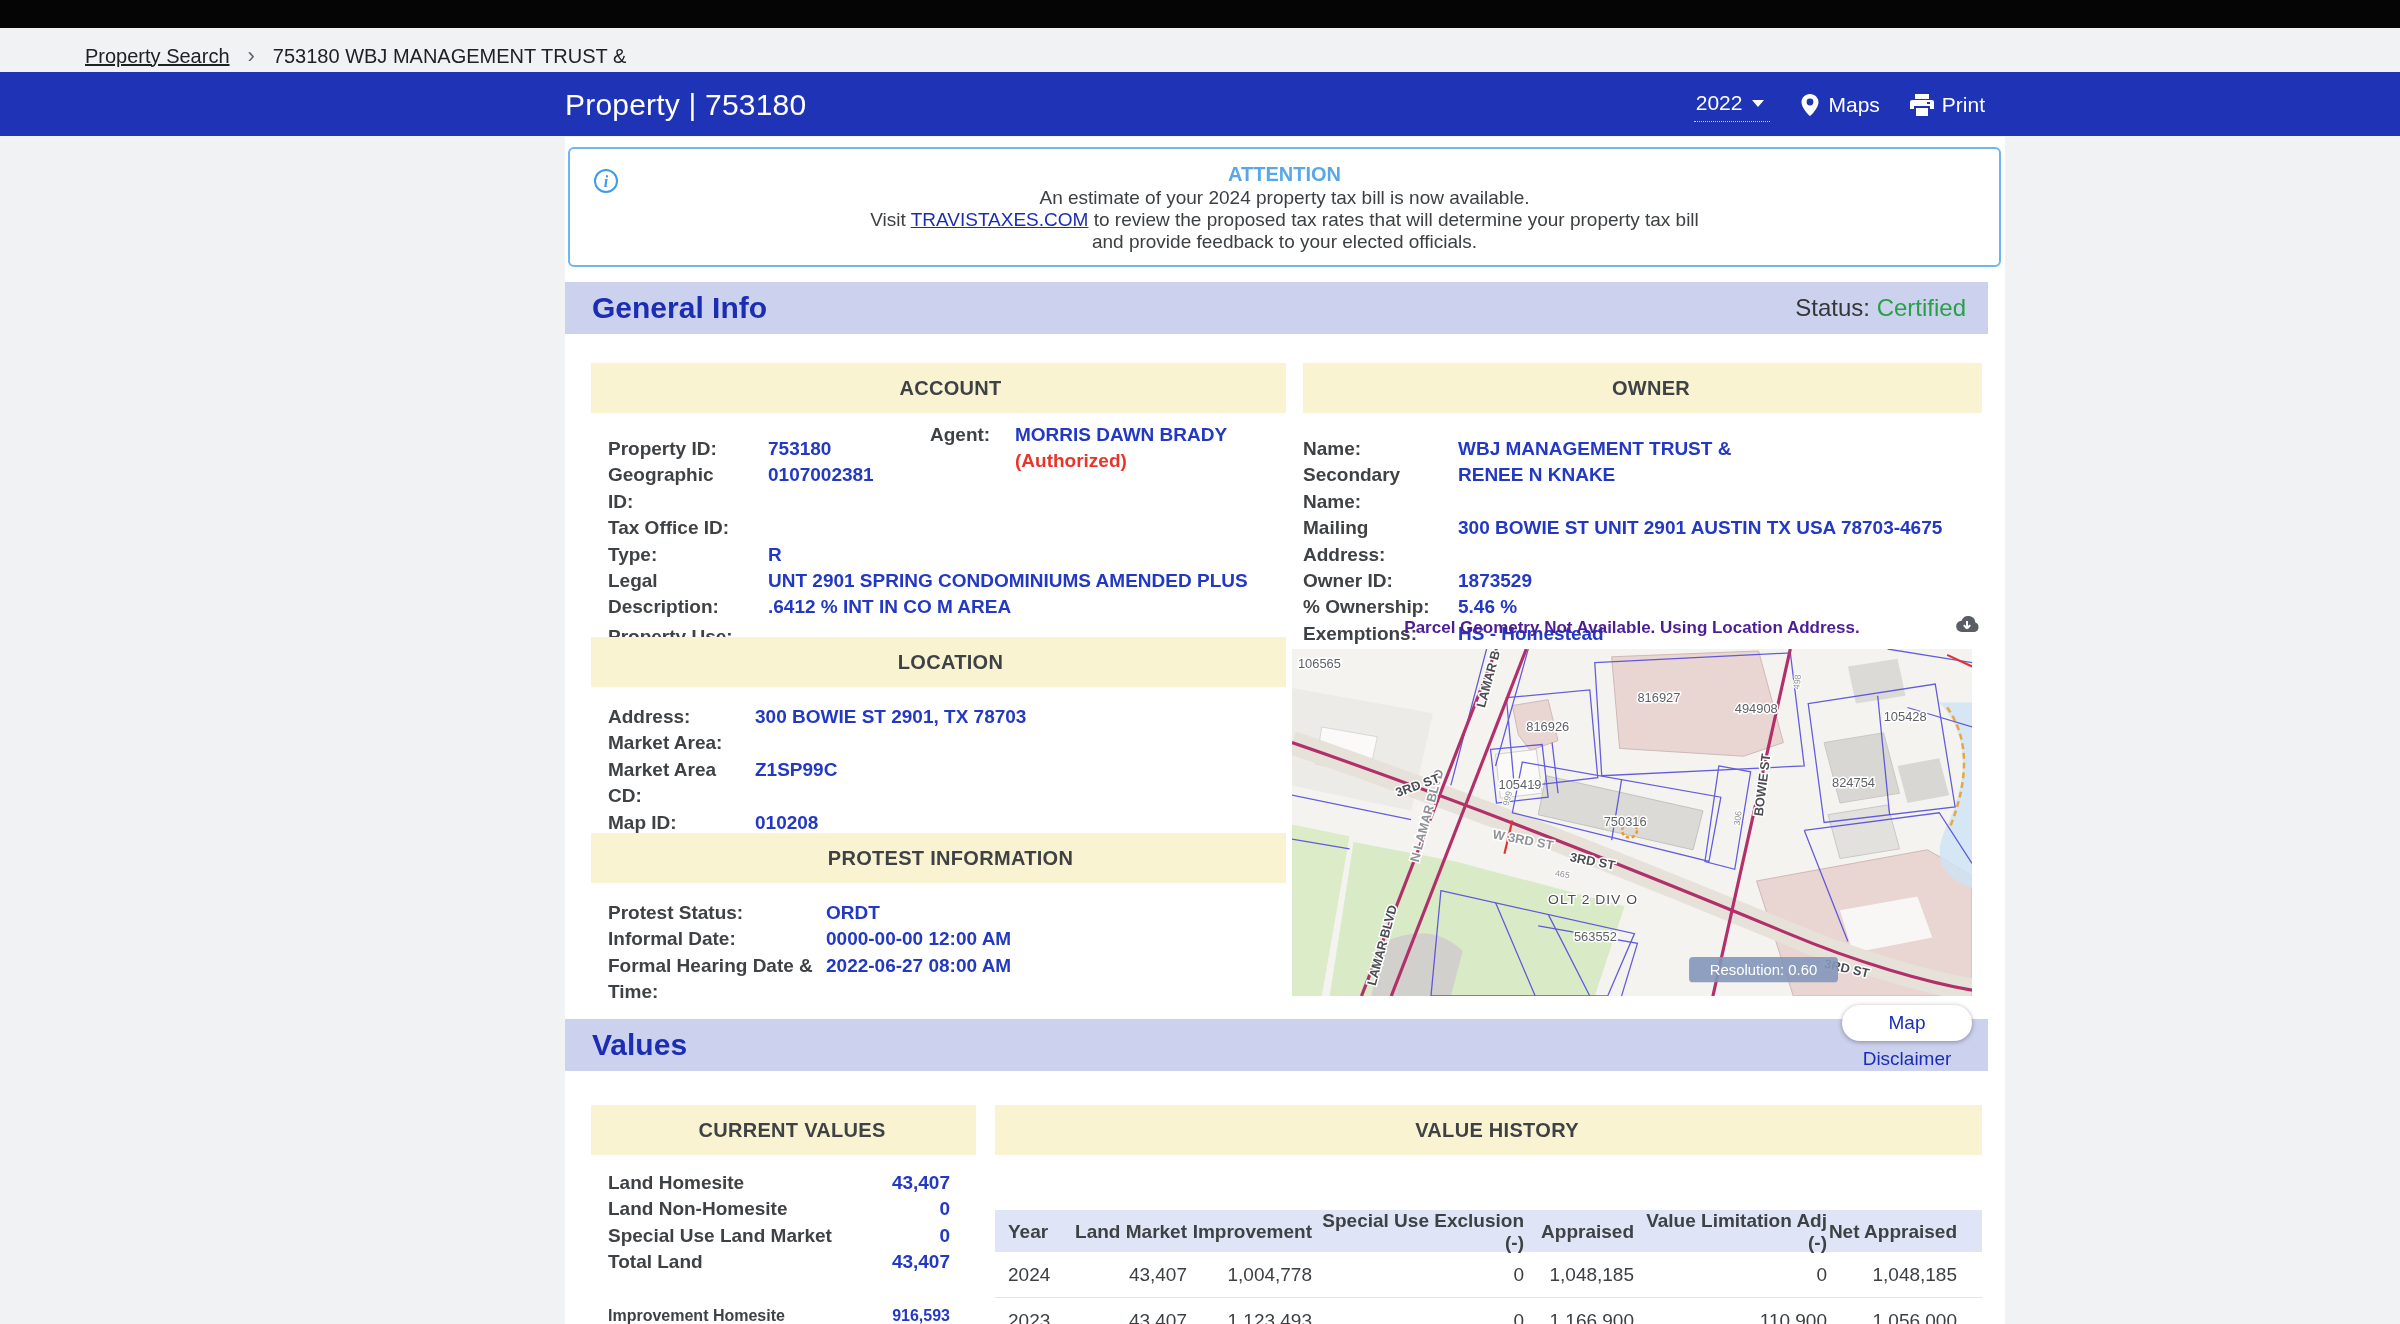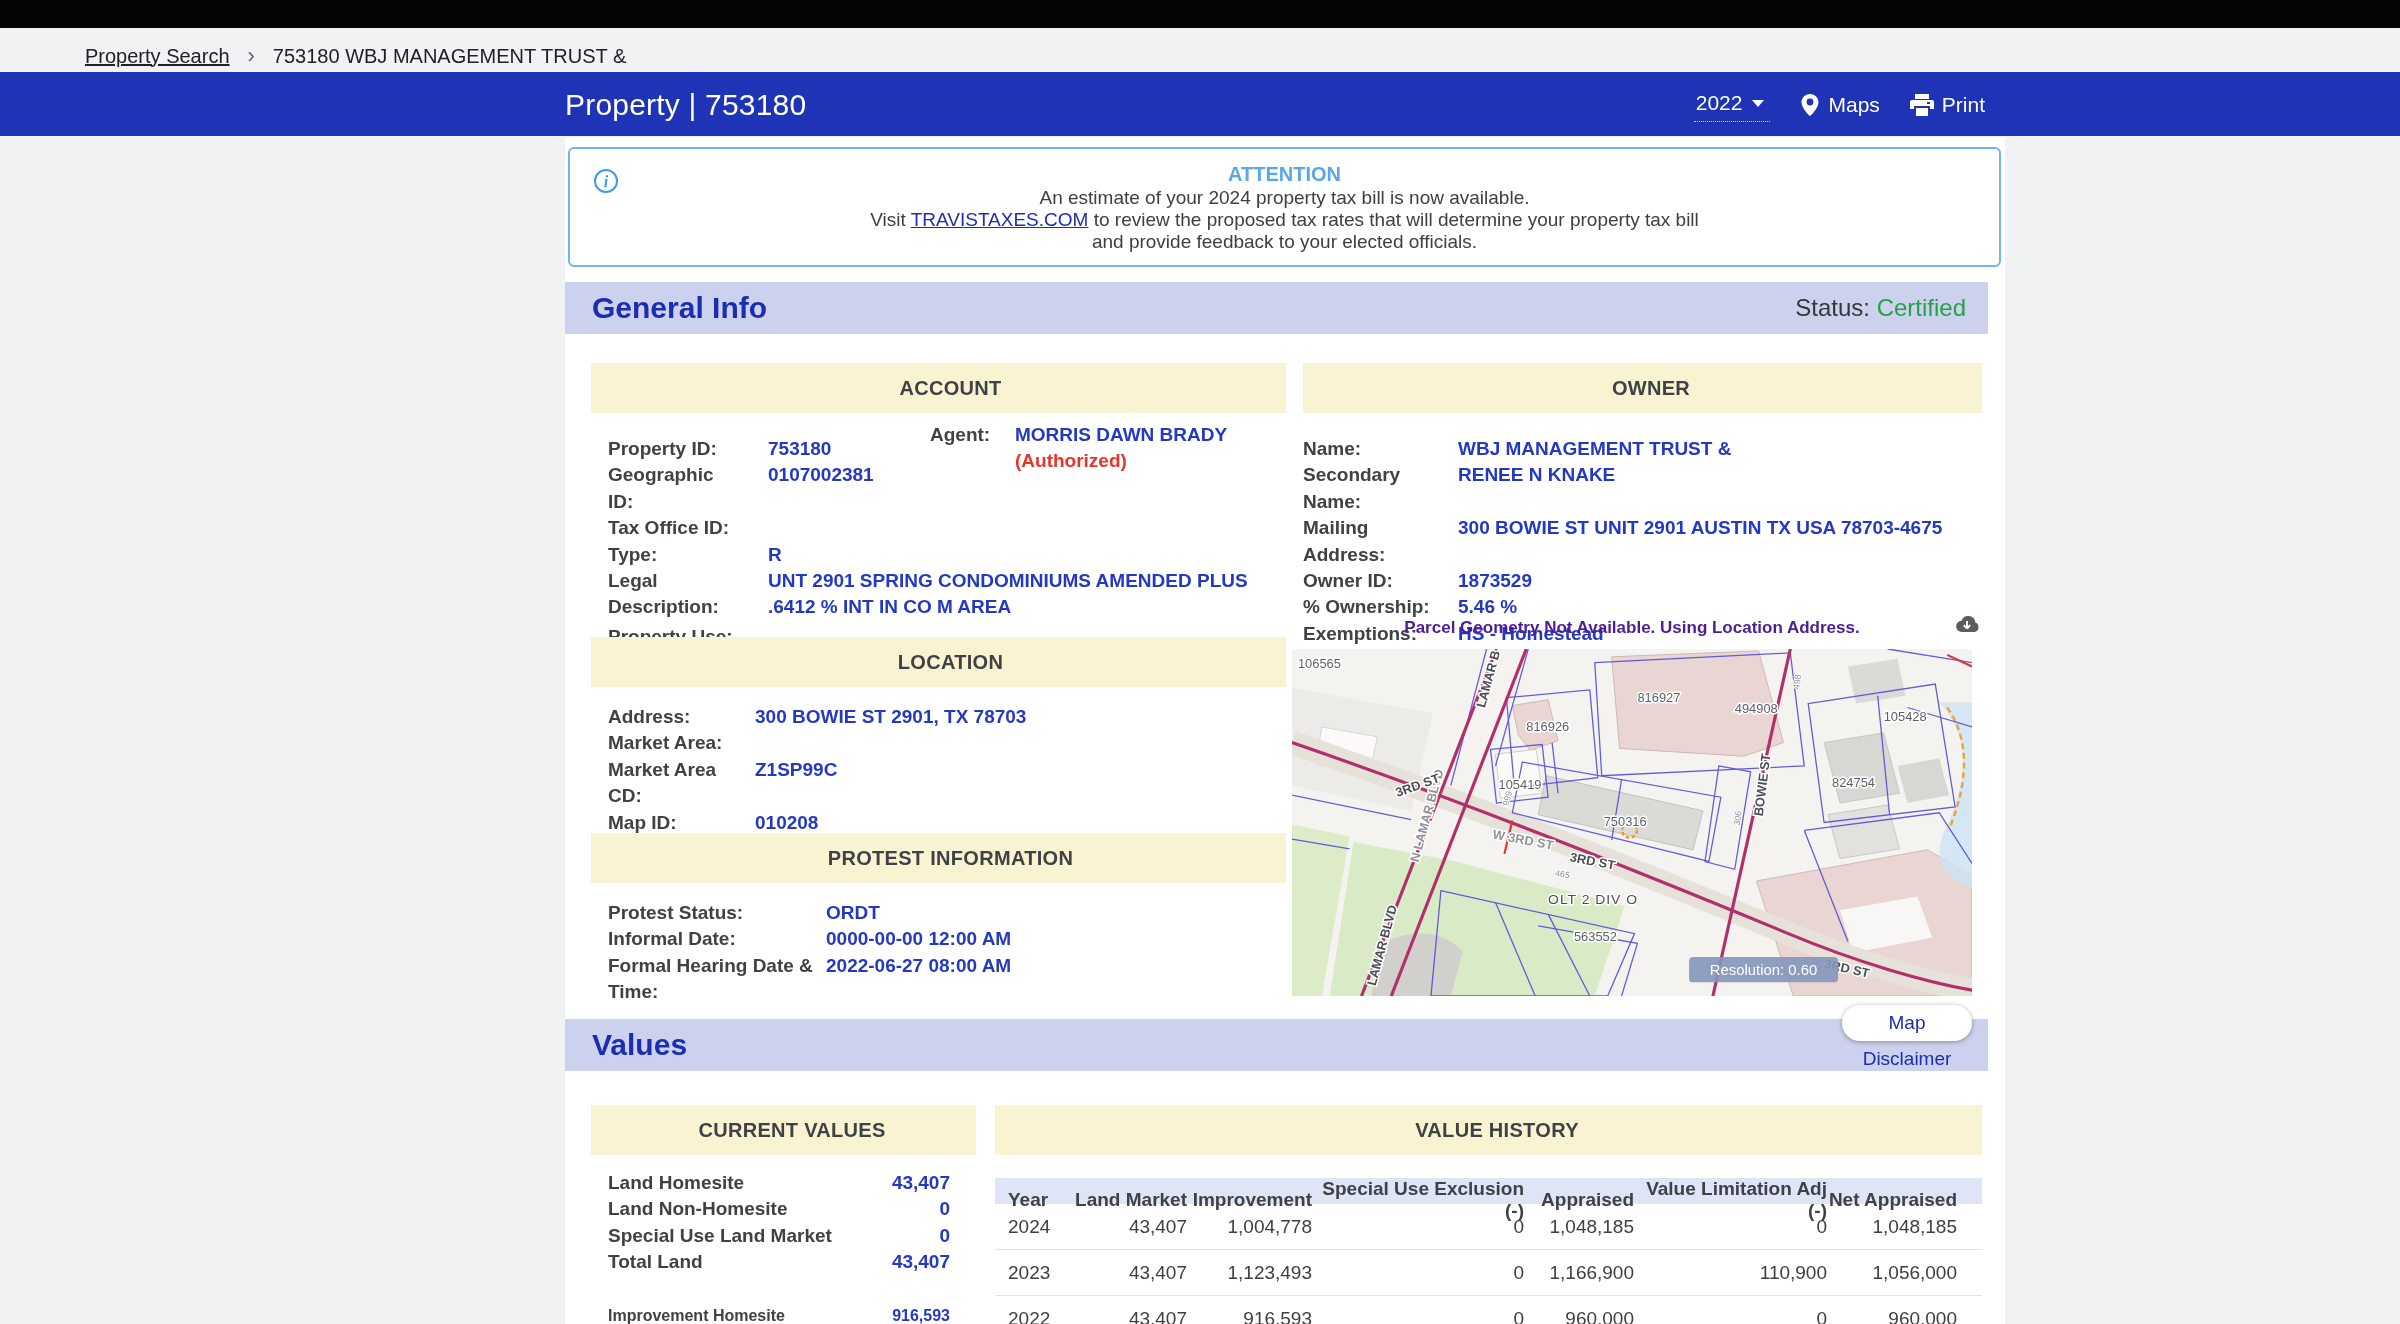--- a/index.html
+++ b/index.html
@@ -75,21 +75,21 @@
   
   .cv-rows { position:absolute; left:43px; top:1033px; width:342px; font-size:19px; }
   .cv-row { display:flex; justify-content:space-between; height:26.4px; line-height:26.4px; }
   .cv-row .cvl { font-weight:bold; color:#3f4245; }
   .cv-row .cvv { font-weight:bold; color:#2339c3; }
   .cv-imp { position:absolute; left:43px; top:1166px; width:342px; }
 
   
   .vh-table { position:absolute; left:430px; top:1041px; width:987px; font-size:19px; }
   .vh-row { display:grid; grid-template-columns:80px 112px 125px 212px 110px 193px 130px; padding-right:25px; align-items:center; }
-  .vh-head { height:26px; background:#dfe5f7; font-weight:bold; color:#3f4245; }
+  .vh-head { height:42px; background:#dfe5f7; font-weight:bold; color:#3f4245;margin-top:32px; }
   .vh-body { height:46px; border-bottom:1px solid #e4e4e7; color:#3c4043; }
   .vh-row > div { text-align:right; }
   .vh-row > div:first-child { text-align:left; padding-left:13px; }
 
   svg text { user-select:none; }
 </style>
 </head>
 <body>
 
 <div class="page">

